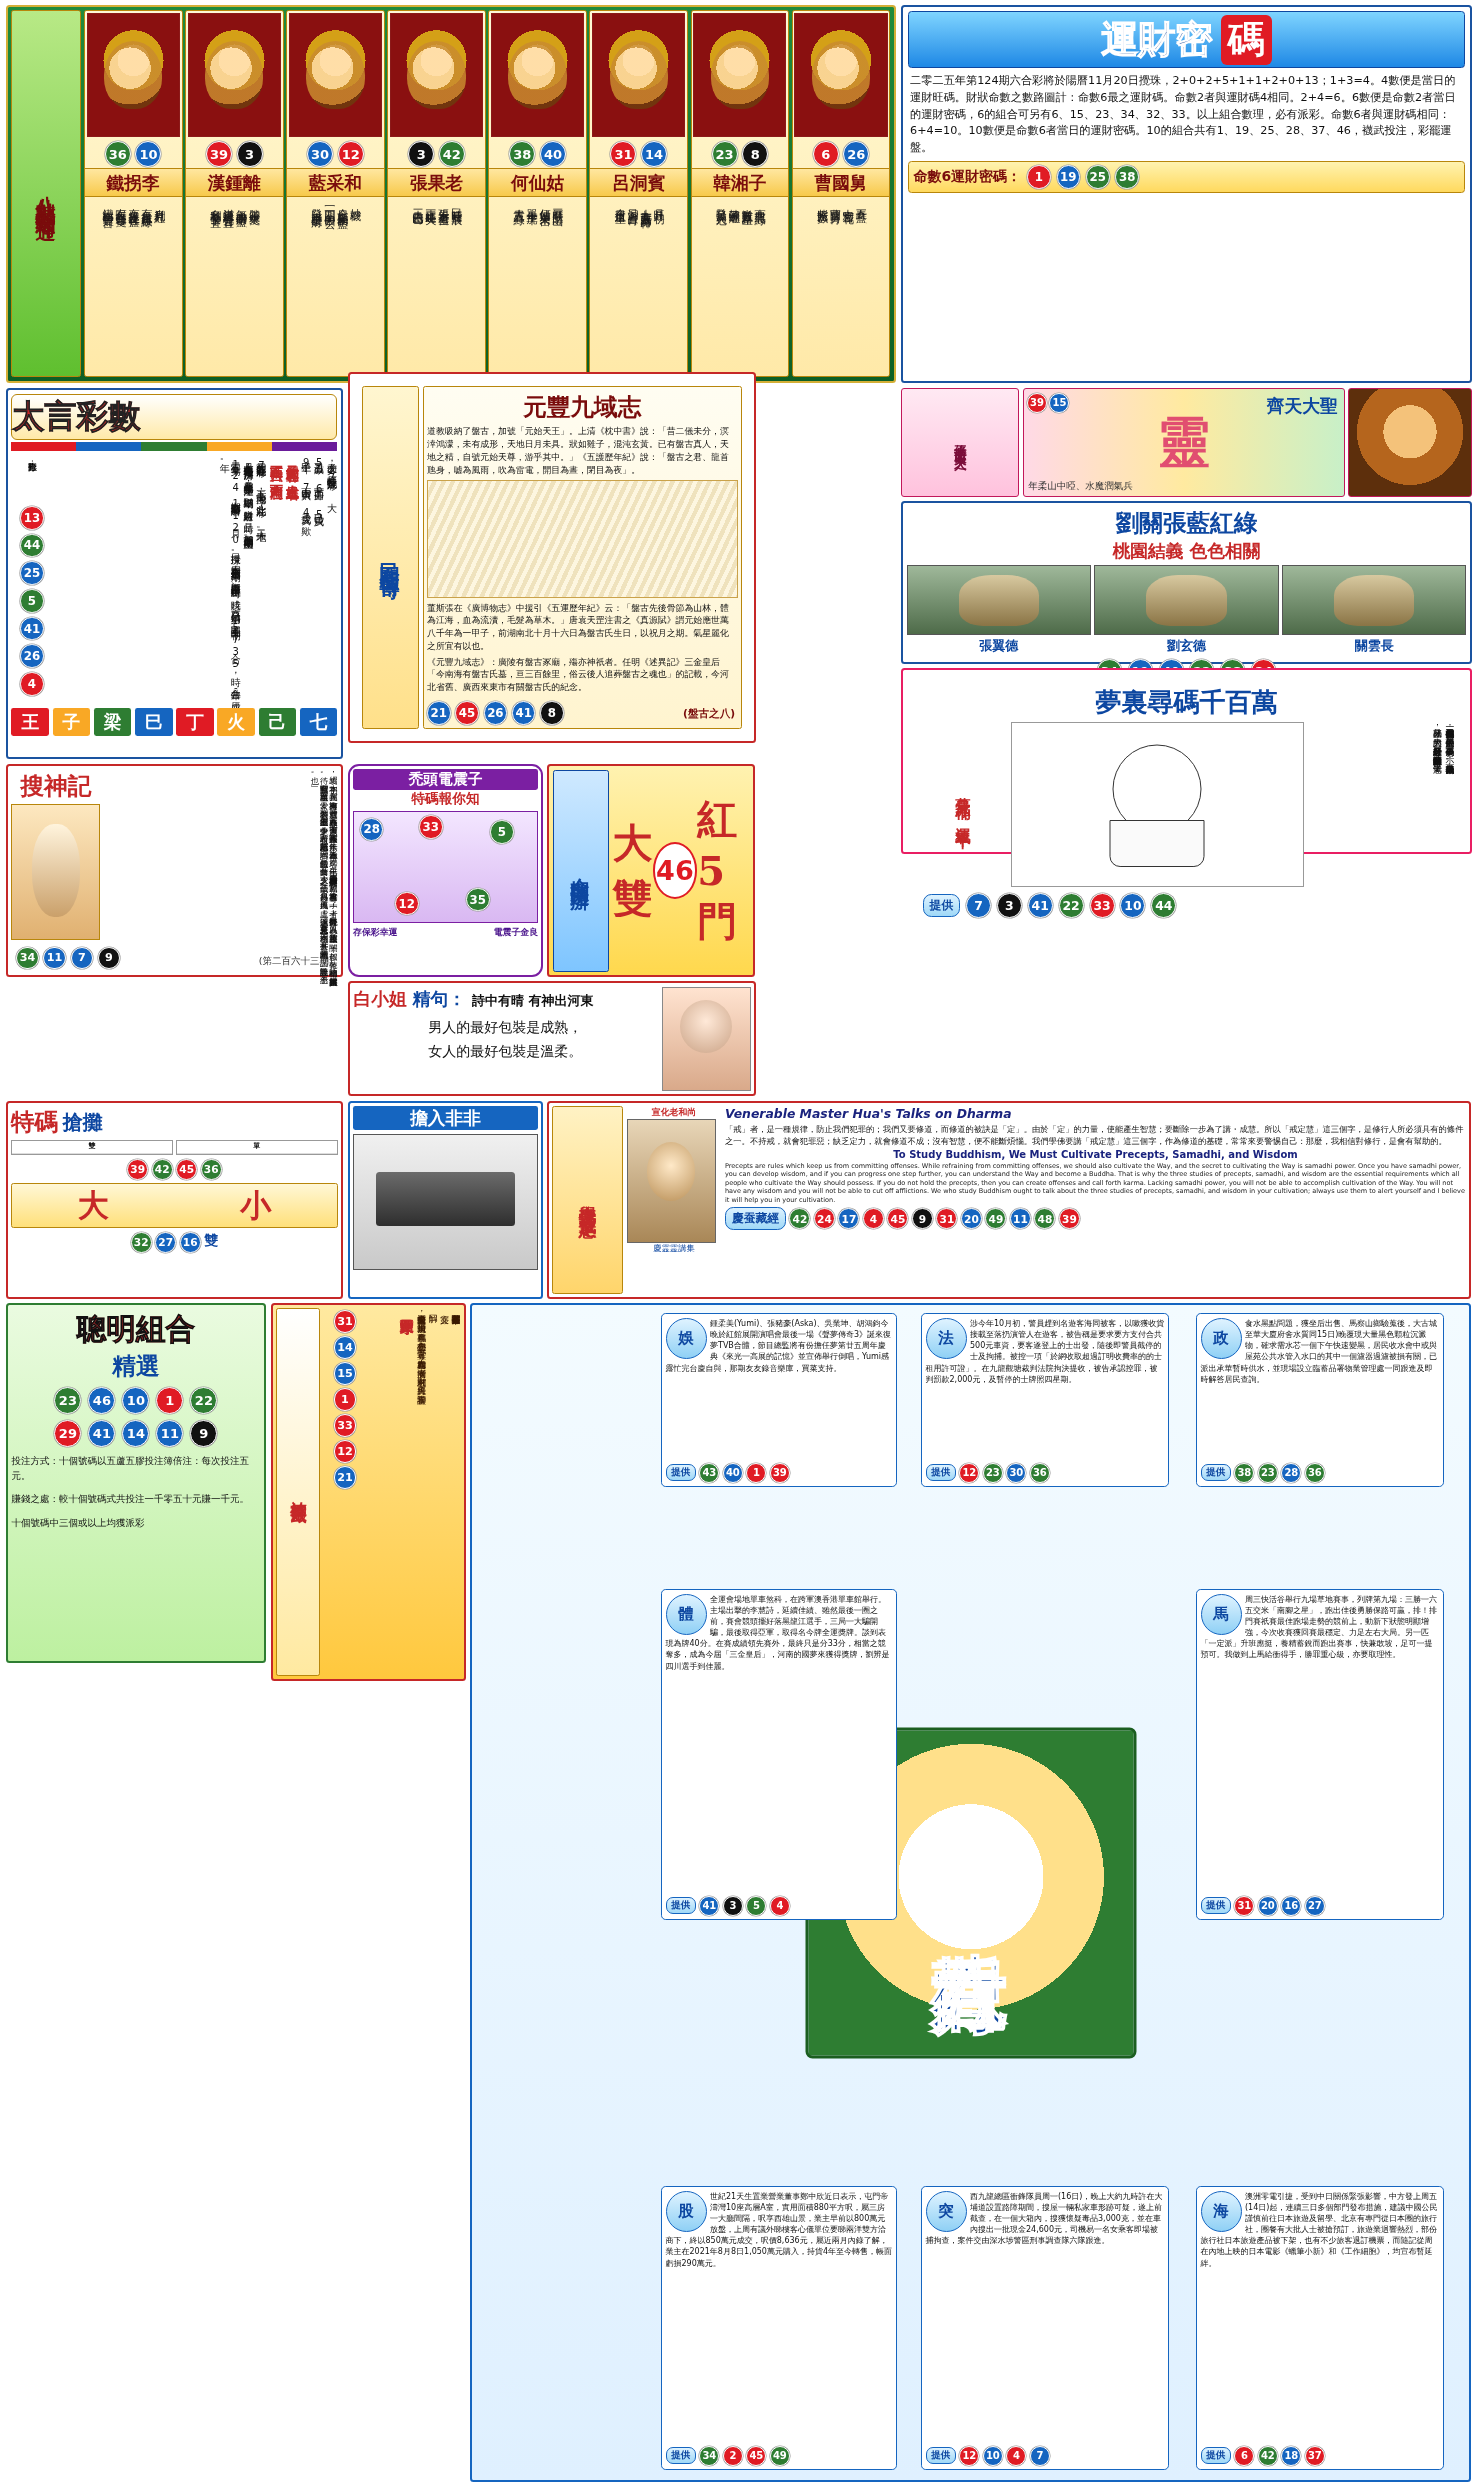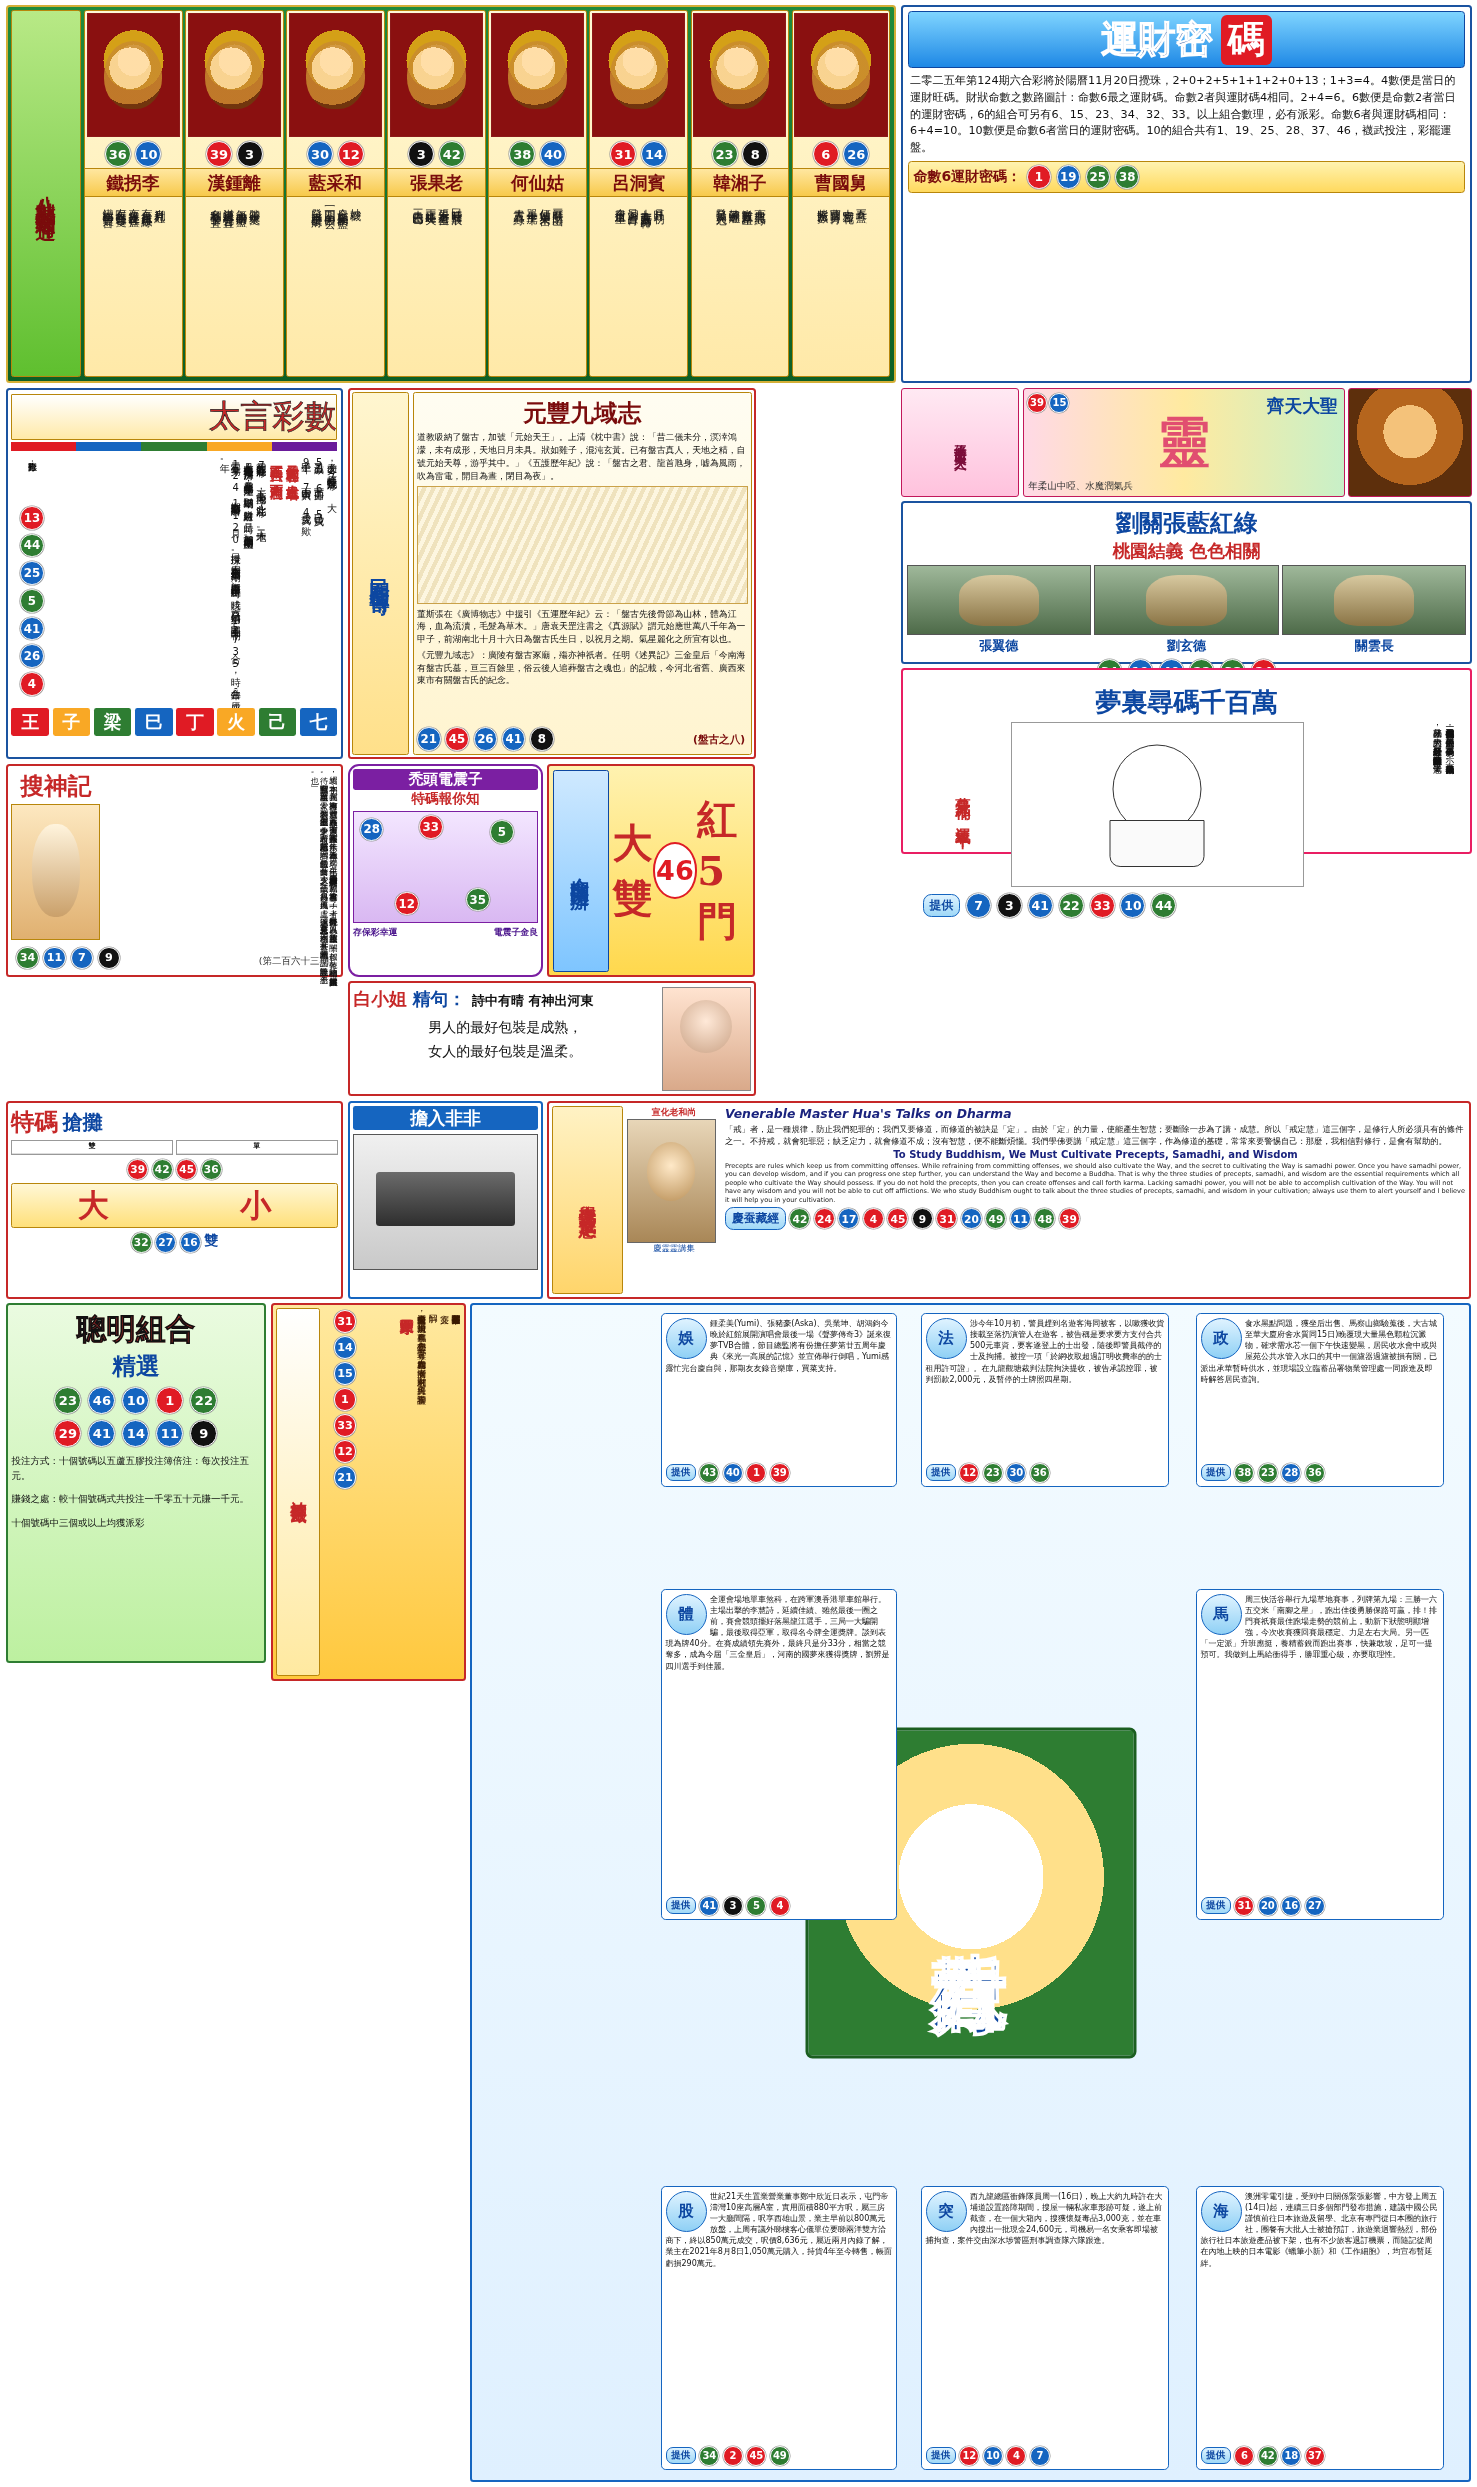--- a/index.html
+++ b/index.html
@@ -136,41 +136,41 @@
   #lg-names { display:flex; gap:3.5px; margin-top:1.8px; }
   #lg-names div { flex:1; text-align:center; font-size:13px; font-weight:bold; color:#0d47a1; }
   #lg-balls { display:flex; justify-content:center; gap:5.9px; margin-top:4.7px; }
   #lg-balls .ball { width:25px; height:25px; font-size:12.4px; }
 
   
   #sec-taiyan {
     left:5.9px; top:388px; width:337px; height:371px;
     background:#fff; border:2.4px solid #1a53a0; border-radius:3.5px; padding:3.5px;
   }
-  #ty-title { text-align:right; font-size:32px; font-weight:normal; color:#c62828;
+  #ty-title { text-align:left; font-size:32px; font-weight:bold; color:#c62828;
     -webkit-text-stroke:0.6px #222;
     font-family:"DejaVu Serif","Liberation Serif",serif;
-    background:linear-gradient(#fff,#ffe9a8); border:1.2px solid #b8860b; border-radius:1px; }
+    background:linear-gradient(#fff,#ffe9a8); border:1.2px solid #b8860b; border-radius:6px; }
   #ty-bar { height:9.5px; margin-top:2.4px;
     background:linear-gradient(90deg,#e01b24 0 20%,#1565c0 20% 40%,#2e7d32 40% 60%,#f9a825 60% 80%,#6a1b9a 80% 100%); }
   #ty-body { display:flex; margin-top:3.5px; height:248px; }
   #ty-balls { width:41px; display:flex; flex-direction:column; align-items:center; gap:4.1px; }
   #ty-balls .hd { font-size:8.9px; writing-mode:vertical-rl; text-orientation:upright; height:47px; }
   #ty-balls .ball { width:23.6px; height:23.6px; font-size:11.8px; }
   #ty-text { flex:1; display:flex; justify-content:flex-end; gap:1.8px; padding-left:2.4px; }
   #ty-text .vtext { font-size:10px; line-height:1.1; letter-spacing:0.6px; color:#111; }
   #ty-text .hi { color:#c62828; font-weight:bold; font-size:13px; }
   #ty-foot { display:flex; gap:3.5px; margin-top:4.7px; }
   #ty-foot div { flex:1; text-align:center; font-size:17.7px; font-weight:bold; color:#fff;
     border-radius:2.4px; padding:2.4px 0; }
 
   
   #sec-minjian {
-    left:348px; top:388px; width:408px; height:371px;
-    background:#fff; border:2.4px solid #c62828; border-radius:3.5px; padding:2px; display:flex; gap:3.5px;
+    left:348px; top:372px; width:408px; height:371px;
+    background:#fff; border:2.4px solid #c62828; border-radius:3.5px; padding:12px; display:flex; gap:3.5px;
   }
   #mj-side { width:57px; background:linear-gradient(#fff6d0,#ffe08a);
     border:1.2px solid #b8860b; border-radius:2.4px; display:flex; align-items:center; justify-content:center;}
   #mj-side .vtext { font-size:20px; font-weight:bold; color:#0d47a1; letter-spacing:3.5px;
     font-family:"DejaVu Serif","Liberation Serif",serif;}
   #mj-main { flex:1; background:linear-gradient(#fffdf2,#fff4cf);
     border:1.2px solid #b8860b; border-radius:2.4px; padding:3.5px; position:relative; }
   #mj-title { text-align:center; font-size:23.6px; font-weight:bold; color:#7a0c0c;
     font-family:"DejaVu Serif","Liberation Serif",serif; }
   #mj-text { font-size:8.9px; line-height:1.45; color:#111; margin-top:2.4px; }

